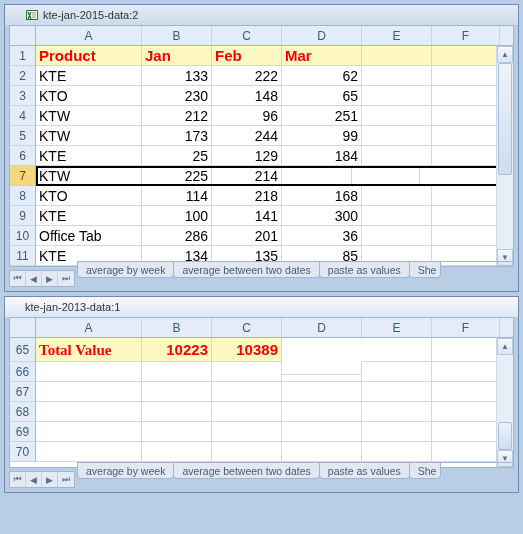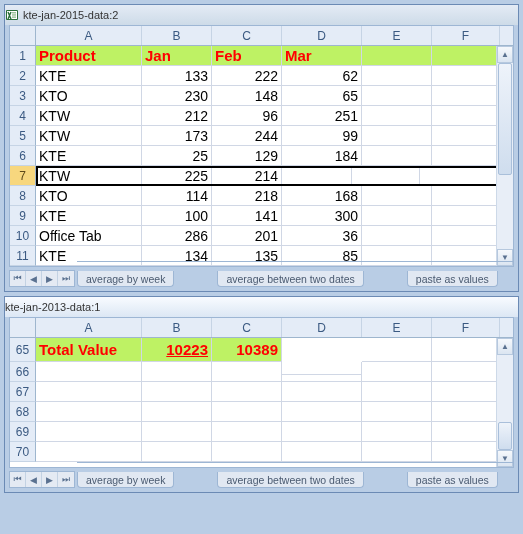--- a/index.html
+++ b/index.html
@@ -14,21 +14,21 @@
   .workbook-window {
     background: #b9cde5;
     border: 1px solid #6b8ab4;
     margin-bottom: 4px;
     position: relative;
   }
   .title-bar {
     display: flex;
     align-items: center;
     height: 20px;
-    padding: 0 0;
+    padding: 0 20px;
     color: #333;
     font-size: 11px;
     background: linear-gradient(#e4ebf5, #cddbe8);
   }
   .title-bar .excel-icon {
     width: 14px;
     height: 14px;
     margin-right: 4px;
     display: inline-flex;
     align-items: center;
@@ -83,21 +83,21 @@
     border-right: 1px solid #d0d7e5;
     border-bottom: 1px solid #d0d7e5;
     padding: 0 3px;
     line-height: 20px;
     overflow: hidden;
     white-space: nowrap;
     font-size: 14px;
   }
   .cell.num { text-align: right; }
   .hdr-row .cell {
-    background: #bef264;
+    background: #fef9c3;
     color: #ff0000;
     font-weight: bold;
     font-size: 15px;
   }
   .hdr-row .cell.num { text-align: left; padding-left: 2px; }
   .selection-overlay {
     position: absolute;
     left: 26px;
     height: 20px;
     border: 2px solid #000;
@@ -135,26 +135,24 @@
     align-items: center;
     justify-content: center;
     border-right: 1px solid #c3d2e3;
     color: #5a7190;
     font-size: 9px;
     cursor: pointer;
   }
   .nav-btn:last-child { border-right: none; }
   .tabs {
     display: flex;
-    align-items: flex-end;
     flex: 1;
     overflow: hidden;
     border-top: 1px solid #9db6d4;
     height: 26px;
-    gap: 44px;
   }
   .tab {
     padding: 1px 8px 0 8px;
     background: #e1e8f2;
     border: 1px solid #9db6d4;
     border-top: none;
     border-radius: 0 0 4px 4px;
     margin-right: -1px;
     color: #4a5a70;
     cursor: pointer;
@@ -355,22 +353,22 @@
       <div class="col-header cA">A</div>
       <div class="col-header cB">B</div>
       <div class="col-header cC">C</div>
       <div class="col-header cD">D</div>
       <div class="col-header cE">E</div>
       <div class="col-header cF">F</div>
     </div>
     <div class="rows">
       <div class="row hdr-row" style="height:24px;">
         <div class="row-header" style="line-height:24px;">65</div>
-        <div class="cell cA" style="line-height:24px;">Total Value</div>
-        <div class="cell cB num" style="text-align:right;line-height:24px;text-decoration:underline;">10223</div>
+        <div class="cell cA" style="line-height:24px;font-family:Liberation Serif, serif;">Total Value</div>
+        <div class="cell cB num" style="text-align:right;line-height:24px;">10223</div>
         <div class="cell cC num" style="text-align:right;line-height:24px;">10389</div>
         <div class="cell cD num" style="text-align:right;line-height:24px;margin-top:36px;">9390</div>
         <div class="cell cE" style="background:#fff;"></div>
         <div class="cell cF" style="background:#fff;"></div>
       </div>
       <div class="row">
         <div class="row-header">66</div>
         <div class="cell cA"></div>
           <div class="cell cB"></div>
           <div class="cell cC"></div>

